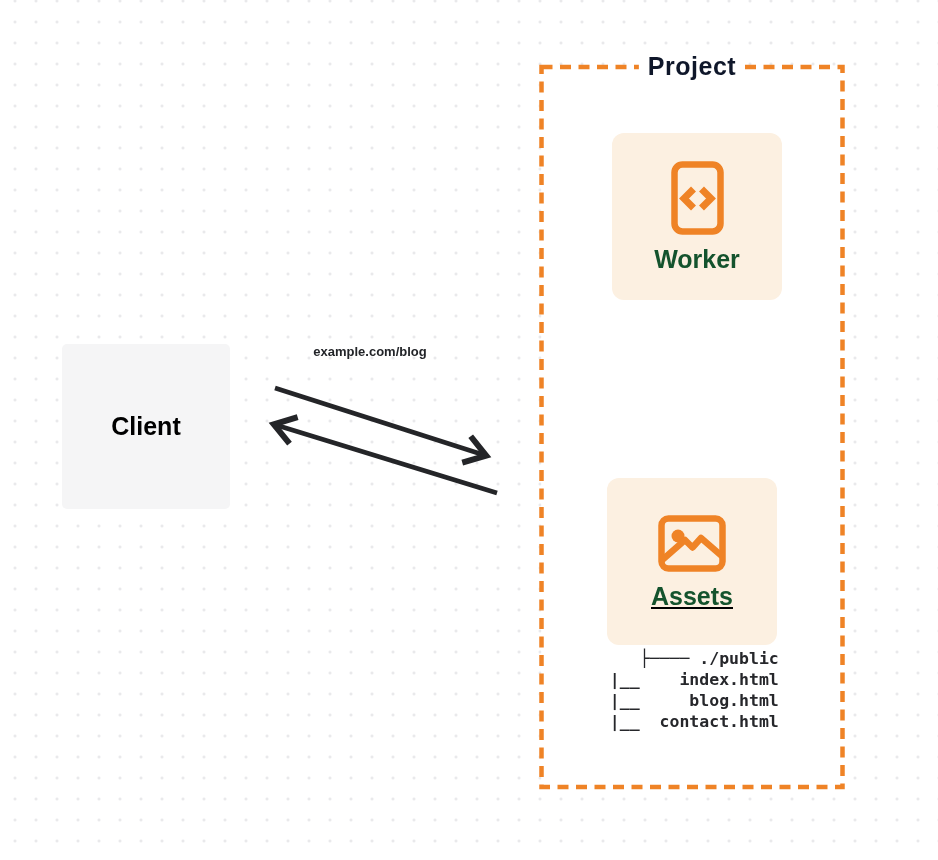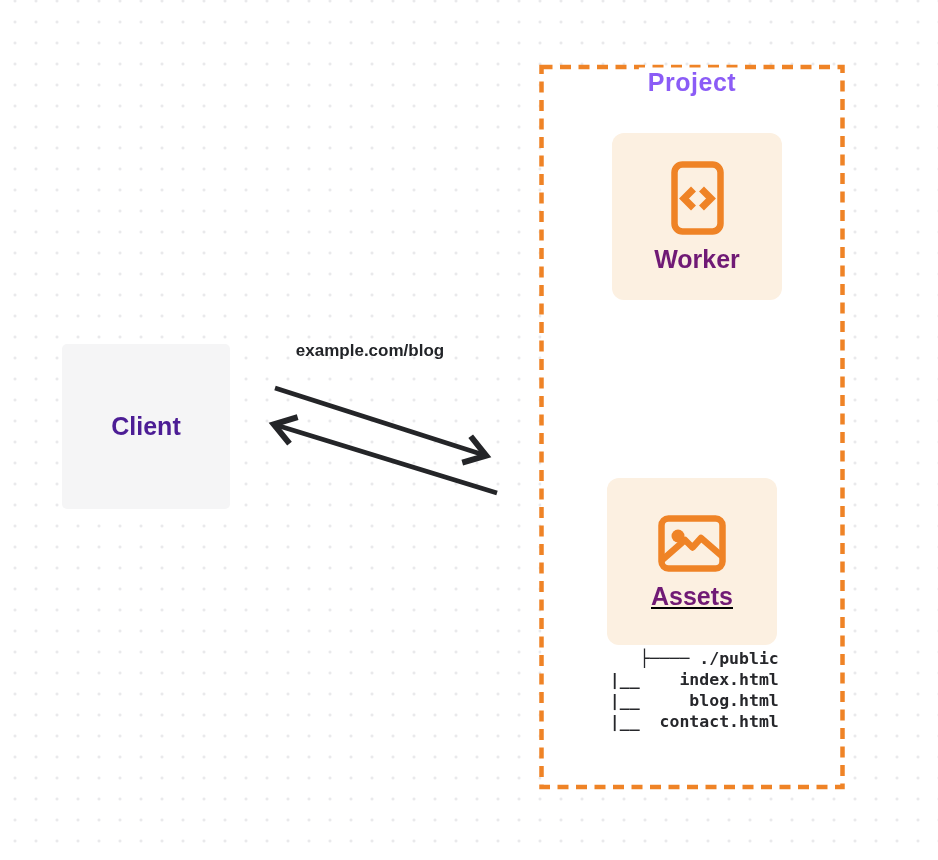--- a/index.html
+++ b/index.html
@@ -17,70 +17,70 @@
     background-size: 21px 21px;
     background-position: 4.5px -9.5px;
   }
   svg.overlay {
     position: absolute; left: 0; top: 0;
     width: 938px; height: 860px;
     display: block;
   }
   .project-title {
     position: absolute;
-    left: 692px; top: 82px;
+    left: 692px; top: 66px;
     transform: translate(-50%, -50%);
     background: #ffffff;
     padding: 0 9px;
     font-size: 25px;
     font-weight: 700;
     letter-spacing: 0.5px;
-    color: #8b5cf6;
+    color: #0f172a;
     white-space: nowrap;
   }
   .node-card {
     position: absolute;
     width: 170px; height: 167px;
     background: #fcf0e1;
     border-radius: 12px;
     display: flex;
     flex-direction: column;
     align-items: center;
     justify-content: center;
   }
   .node-card .node-icon { display: block; }
   .node-label {
     margin-top: 12px;
     font-size: 25px;
     font-weight: 700;
-    color: #701a75;
+    color: #14532d;
     line-height: 1;
   }
   #worker-card { left: 612px; top: 133px; }
   #assets-card { left: 607px; top: 478px; text-decoration: underline; }
   .client-box {
     position: absolute;
     left: 62px; top: 344px;
     width: 168px; height: 165px;
     background: #f5f5f6;
     border-radius: 5px;
     display: flex;
     align-items: center;
     justify-content: center;
   }
   .client-label {
     font-size: 25px;
     font-weight: 700;
-    color: #4c1d95;
+    color: #000000;
   }
   .url-label {
     position: absolute;
     left: 370px; top: 351px;
     transform: translate(-50%, -50%);
-    font-size: 17px;
+    font-size: 13px;
     font-weight: 700;
     color: #222428;
     white-space: nowrap;
   }
   .file-tree {
     position: absolute;
     left: 590px; top: 648px;
     margin: 0;
     font-family: "DejaVu Sans Mono", "Liberation Mono", monospace;
     font-size: 16.5px;

